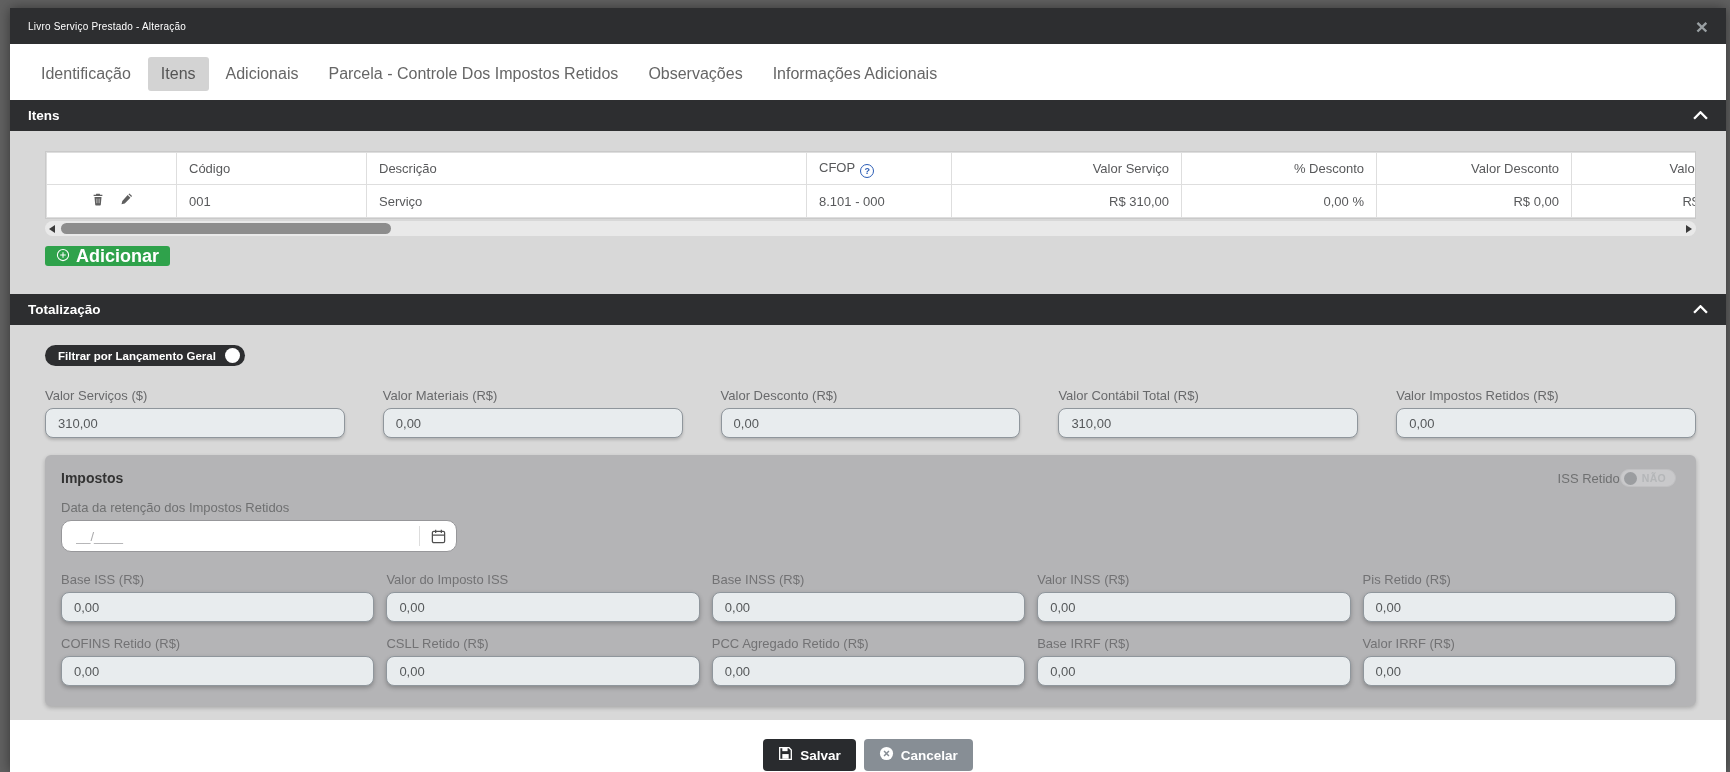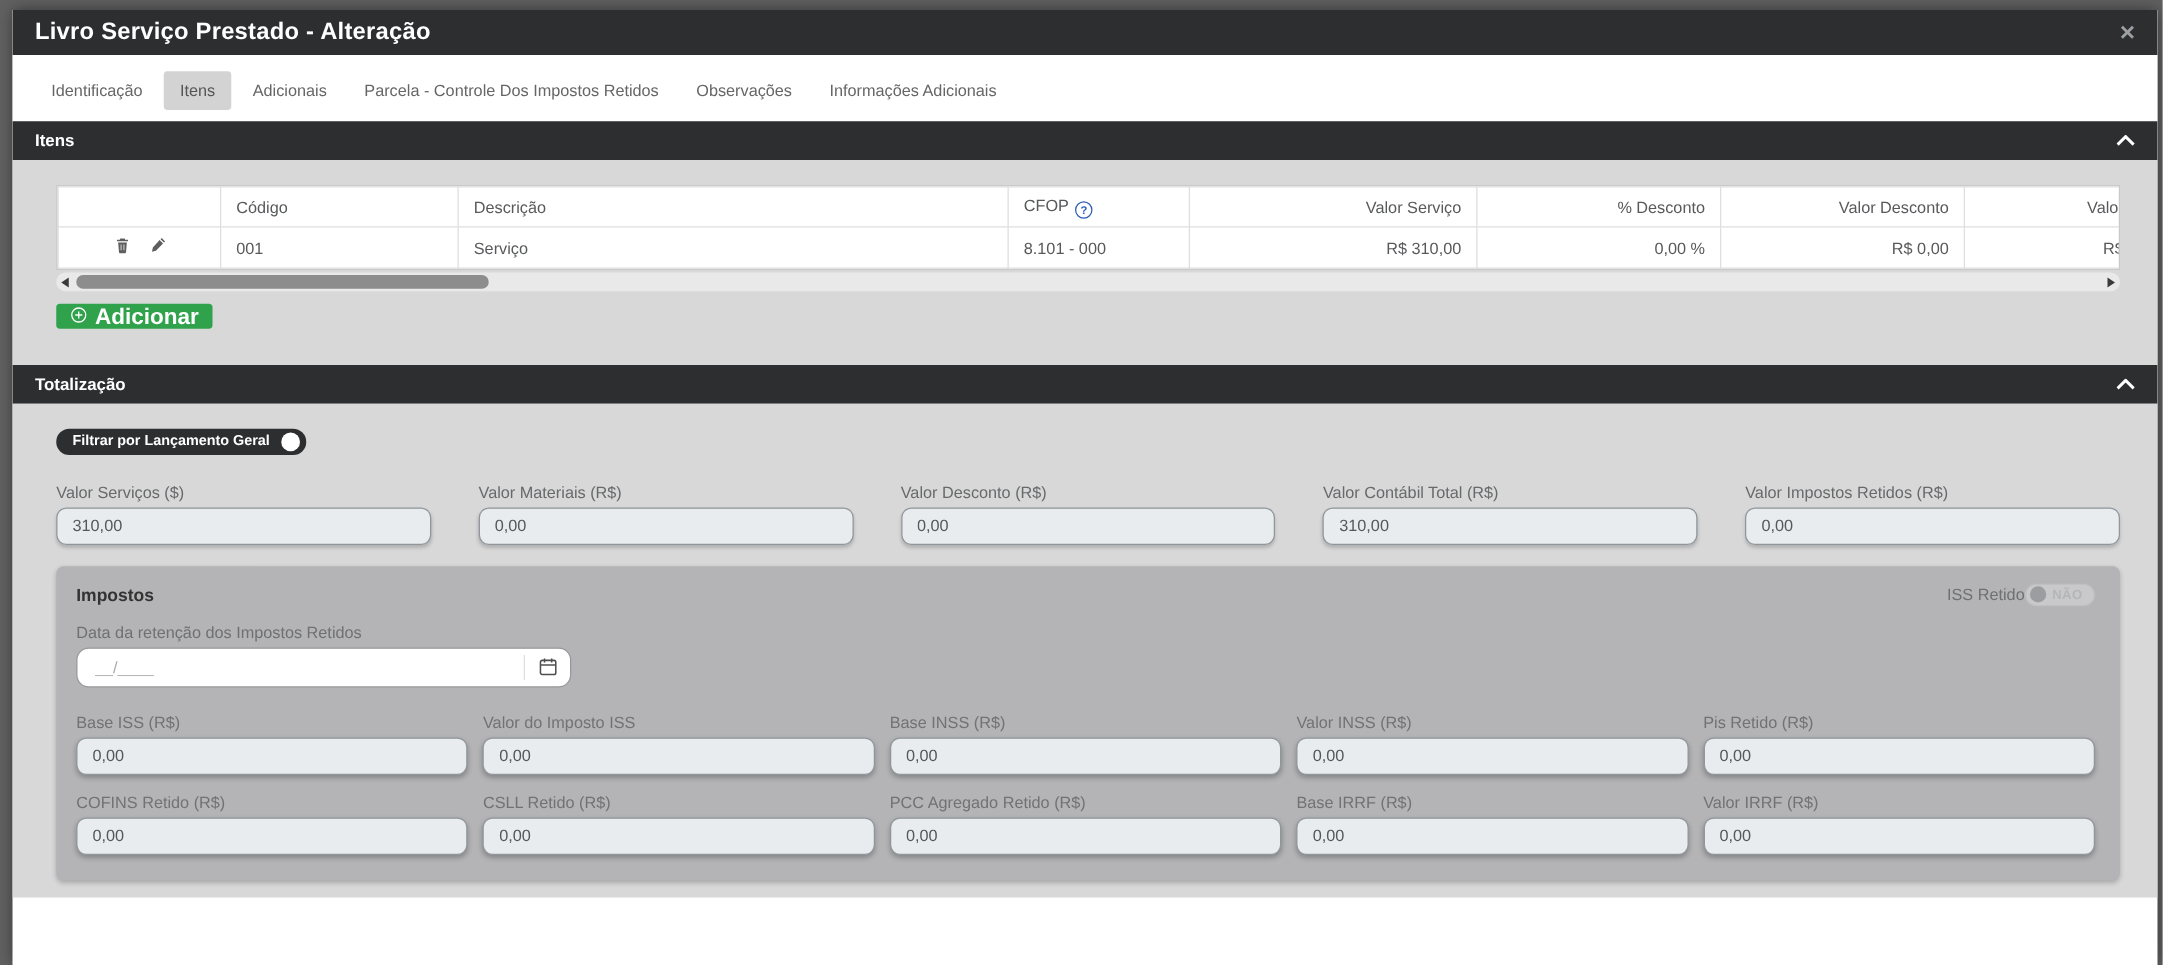--- a/index.html
+++ b/index.html
@@ -13,30 +13,30 @@
   .modal {
     position:absolute; left:10px; top:8px; width:1716px; height:764px;
     background:#ffffff; overflow:hidden;
     box-shadow:0 0 12px rgba(0,0,0,.45);
   }
   
   .titlebar {
     height:36px; background:#2d2e30; color:#fff;
     display:flex; align-items:center; padding:0 18px;
   }
-  .titlebar .title { font-size:19px; font-weight:bold; letter-spacing:.2px; }
+  .titlebar .title { font-size:10px; font-weight:normal; letter-spacing:.2px; }
   .close-btn {
     margin-left:auto; color:#9aa0a3; font-size:21px; line-height:1;
     cursor:pointer; font-weight:bold; background:none; border:none;
     font-family:"Liberation Sans",sans-serif;
   }
   
   .tabs { display:flex; align-items:center; padding:13px 18px 9px 18px; background:#fff; }
   .tab {
-    font-size:13px; color:#666; padding:8px 13px; cursor:pointer; white-space:nowrap;
+    font-size:16px; color:#666; padding:8px 13px; cursor:pointer; white-space:nowrap;
     border-radius:3px; margin-right:4px; background:transparent; border:none;
     font-family:"Liberation Sans",sans-serif;
   }
   .tab.active { background:#d3d3d3; color:#555; }
   
   .section-bar {
     height:31px; background:#2d2e30; color:#fff; display:flex; align-items:center;
     padding:0 18px; font-size:13.5px; font-weight:bold;
   }
   .collapse-btn { margin-left:auto; background:none; border:none; cursor:pointer; display:flex; align-items:center; }
@@ -353,14 +353,35 @@
           <input class="finput" value="0,00" style="">
         </div>
         <div class="field">
           <span class="flabel">Valor IRRF (R$)</span>
           <input class="finput" value="0,00" style="">
         </div>
       </div>
     </div>
   </div>
 
+  <div class="footer">
+    <button class="btn-save">
+      <span>
+        <svg width="15" height="15" viewBox="0 0 16 16">
+            <path d="M1.8 1.8h10l2.4 2.4v10h-12.4z" fill="none" stroke="#fff" stroke-width="1.4"></path>
+            <rect x="4.6" y="8.6" width="6.8" height="5" fill="#fff"></rect>
+            <rect x="4.6" y="1.9" width="5.6" height="3.6" fill="#fff"></rect>
+          </svg>
+      </span>
+      <span>Salvar</span>
+    </button>
+    <button class="btn-cancel">
+      <span>
+        <svg width="15" height="15" viewBox="0 0 16 16">
+            <circle cx="8" cy="8" r="7" fill="#fff"></circle>
+            <path d="M5.4 5.4l5.2 5.2M10.6 5.4l-5.2 5.2" stroke="#878e95" stroke-width="1.6"></path>
+          </svg>
+      </span>
+      <span>Cancelar</span>
+    </button>
+  </div>
 
 </div>
 
 </body></html>

